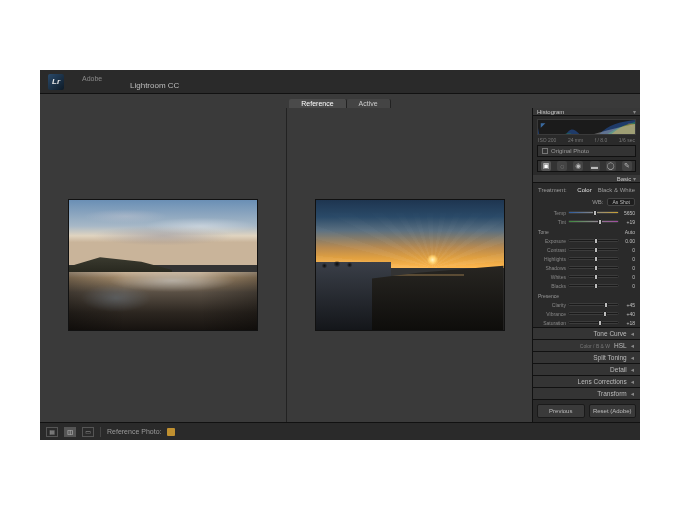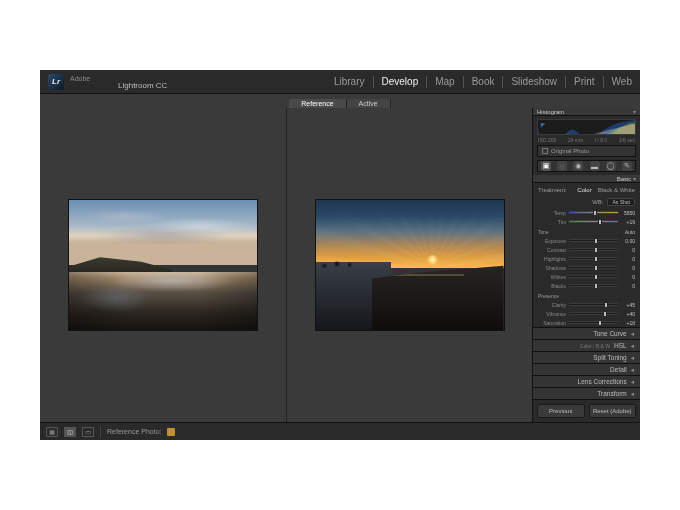--- a/index.html
+++ b/index.html
@@ -1,20 +1,20 @@
 <!DOCTYPE html>
 <html><head>
 <meta charset="utf-8">
 <style>
   * { box-sizing: border-box; margin: 0; padding: 0; }
   html, body { width: 680px; height: 510px; background: #fff; font-family: "Helvetica Neue", Arial, sans-serif; }
   .stage { position: absolute; left: 40px; top: 70px; width: 600px; height: 370px; background: #1f1f1f; color: #ccc; font-size: 9px; overflow: hidden; }
   
   .topbar { height: 24px; display: flex; align-items: center; justify-content: space-between; padding: 0 8px; background: #2a2a2a; border-bottom: 1px solid #111; }
-  .brand { display: flex; align-items: center; gap: 6px; }
+  .brand { display: flex; align-items: center; gap: 18px; }
   .lr-logo { width: 16px; height: 16px; background: linear-gradient(135deg,#2a4a6a,#0d1a26); border-radius: 2px; display:flex; align-items:center; justify-content:center; font-size:8px; font-style: italic; font-weight:bold; color:#e6e6e6;}
   .brand-text { display:flex; flex-direction:column; line-height:7px; font-size:7px; color:#8a8a8a;}
   .brand-text .p2 { color:#bdbdbd; font-size:8px;margin-left:48px;}
   .modules { display:flex; gap:8px; font-size:10px; }
   .modules span { color:#9a9a9a; cursor:pointer; }
   .modules span.active { color:#f0f0f0; }
   .modules .sep { width:1px; height:12px; background:#555; }
   
   .tabs-row { height: 14px; background:#3a3a3a; display:flex; align-items:flex-end; justify-content:center; position:relative;}
   .tabs-row .tz { width: 348px; display:flex; justify-content:center; gap:0; }
@@ -100,35 +100,20 @@
 <div class="stage">
 
   <div class="topbar">
     <div class="brand">
       <div class="lr-logo">Lr</div>
       <div class="brand-text">
         <span class="p1">Adobe</span>
         <span class="p2">Lightroom CC</span>
       </div>
     </div>
-    <div class="modules" id="modules">
-        <span>Library</span>
-        <span class="sep"></span>
-        <span class="active">Develop</span>
-        <span class="sep"></span>
-        <span>Map</span>
-        <span class="sep"></span>
-        <span>Book</span>
-        <span class="sep"></span>
-        <span>Slideshow</span>
-        <span class="sep"></span>
-        <span>Print</span>
-        <span class="sep"></span>
-        <span>Web</span>
-      </div>
   </div>
 
   <div class="tabs-row">
     <div class="tz">
       <div class="tab active">Reference</div>
       <div class="tab">Active</div>
     </div>
   </div>
 
   <div class="main">

